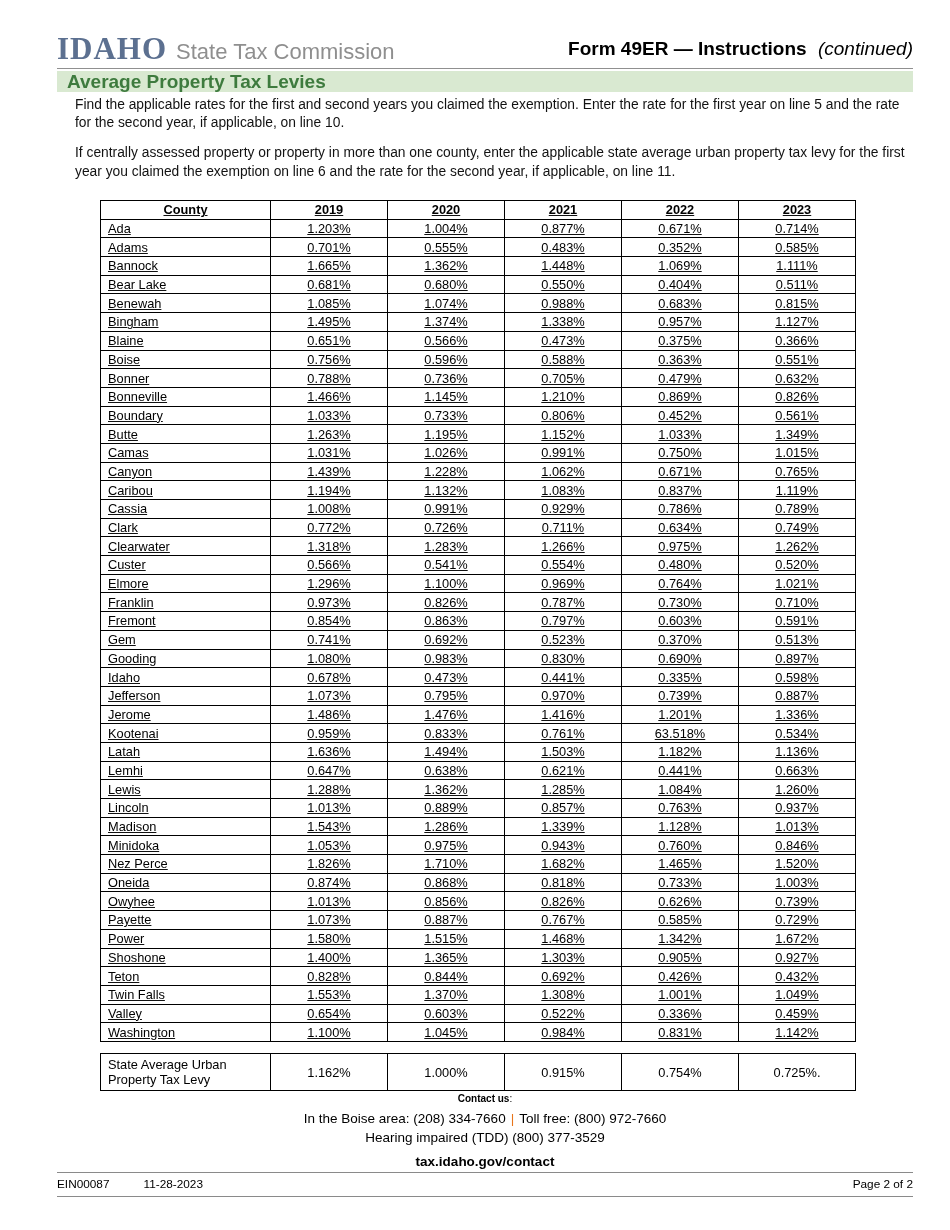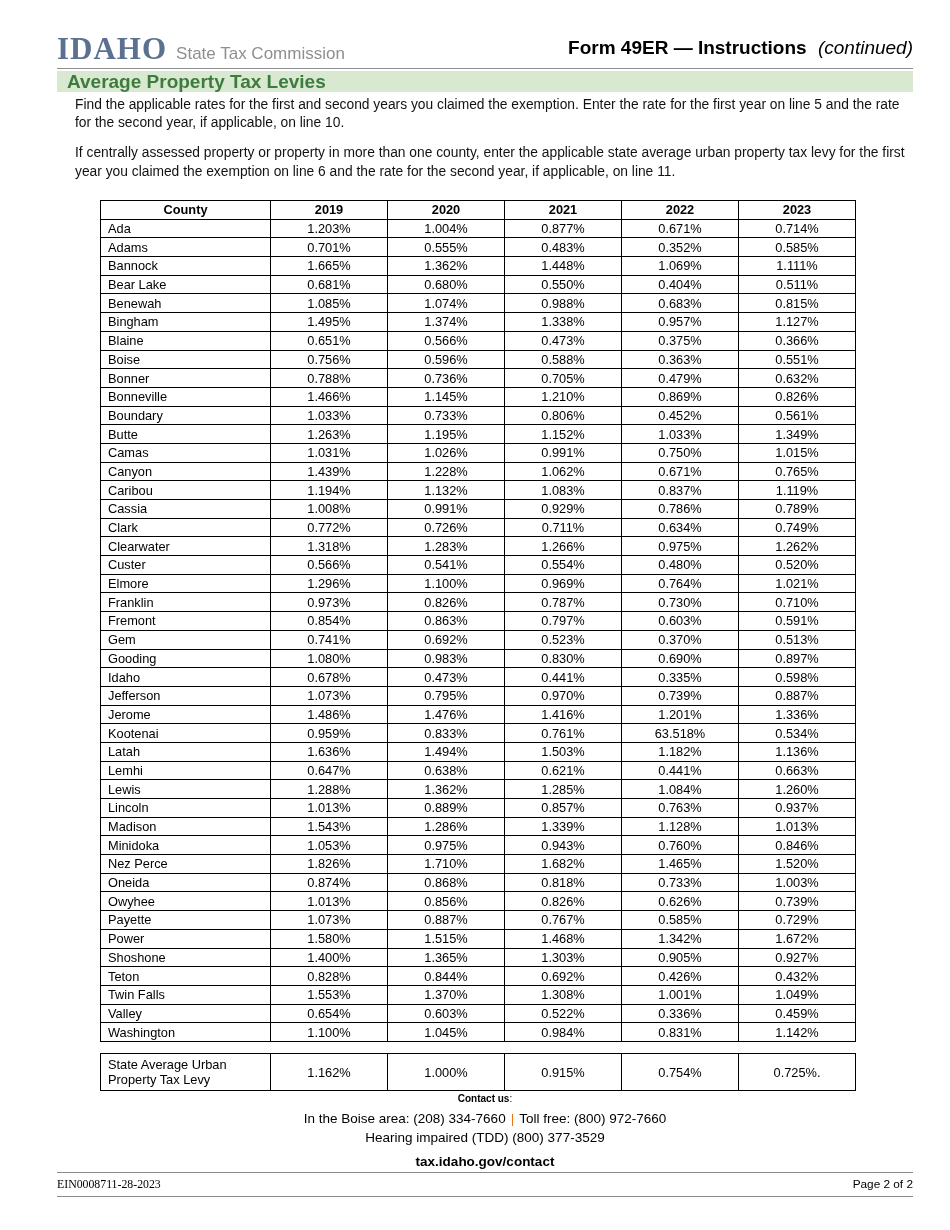--- a/index.html
+++ b/index.html
@@ -5,37 +5,37 @@
   html,body{margin:0;padding:0;background:#ffffff;}
   .page{position:relative;width:950px;height:1230px;background:#ffffff;
         font-family:"Liberation Sans",sans-serif;color:#111;overflow:hidden;padding-left:20px;}
 
   
   .header{position:absolute;top:33px;left:57px;right:57px;display:flex;
           justify-content:space-between;align-items:flex-end;}
   .logo{display:flex;align-items:baseline;gap:9px;}
   .logo-primary{font-family:"Liberation Serif",serif;font-size:31px;font-weight:bold;
                 color:var(--logo-color,#5c7090);letter-spacing:1px;line-height:1;}
-  .logo-secondary{font-size:17px;color:#8f8f8f;}
+  .logo-secondary{font-size:22px;color:#8f8f8f;}
   .form-title-wrap{font-size:19px;padding-bottom:5px;color:#000;}
   .form-title{font-weight:bold;}
   .form-title-suffix{font-style:italic;margin-left:6px;font-weight:normal;}
   .header-rule{position:absolute;top:68px;left:57px;right:57px;border-top:1px solid #909090;}
 
   
   .banner{position:absolute;top:71px;left:57px;right:57px;height:21px;
           background:var(--banner-bg,#d9e9d1);display:flex;align-items:center;}
   .banner-title{color:var(--banner-text,#3e7b3e);font-weight:bold;font-size:19px;padding-left:10px;}
 
   
   .intro{position:absolute;top:96px;left:75px;right:57px;font-size:13.8px;line-height:1.32;color:#121212;}
   .intro p{margin:0 0 12px 0;}
 
   
-  .table-wrap{position:absolute;top:200px;left:100px;}
+  .table-wrap{position:absolute;top:200px;left:100px;text-decoration:underline;}
   table{border-collapse:collapse;table-layout:fixed;width:756px;font-size:12.8px;color:#000;}
   col.c-county{width:170px;}
   th,td{border:1px solid #000;height:17.7px;padding:0 4px;overflow:hidden;white-space:nowrap;}
   th{font-weight:bold;text-align:center;}
   td.county{text-align:left;padding-left:7px;}
   td.rate{text-align:center;}
 
   
   .summary-wrap{position:absolute;top:1053px;left:100px;}
   .summary-wrap td{height:36px;}
@@ -47,21 +47,21 @@
   .contact-heading .b{font-weight:bold;}
   .contact-line{font-size:13.5px;margin-bottom:4px;}
   .sep{color:var(--separator-color,#e8751a);padding:0 5px;}
   .contact-link{font-size:13.5px;font-weight:bold;margin-top:9px;}
 
   
   .footer-rule-top{position:absolute;top:1172px;left:57px;right:57px;border-top:1px solid #8a8a8a;}
   .footer-rule-bottom{position:absolute;top:1196px;left:57px;right:57px;border-top:1px solid #8a8a8a;}
   .footer{position:absolute;top:1177px;left:57px;right:57px;display:flex;
           justify-content:space-between;font-size:11.8px;color:#000;}
-  .footer-left{display:flex;font-family:Liberation Serif, serif;}
+  .footer-left{display:flex;gap:34px;}
 </style>
 </head>
 <body>
 
 <div class="page">
 
   <div class="header">
     <div class="logo">
       <span class="logo-primary">IDAHO</span>
       <span class="logo-secondary">State Tax Commission</span>

